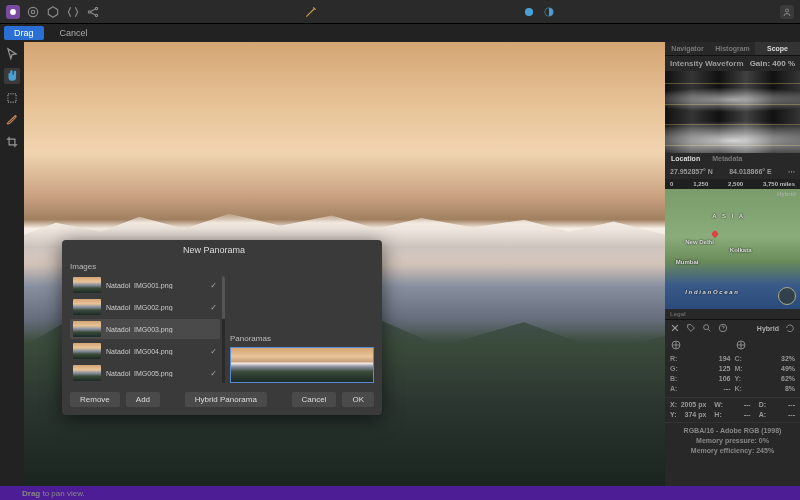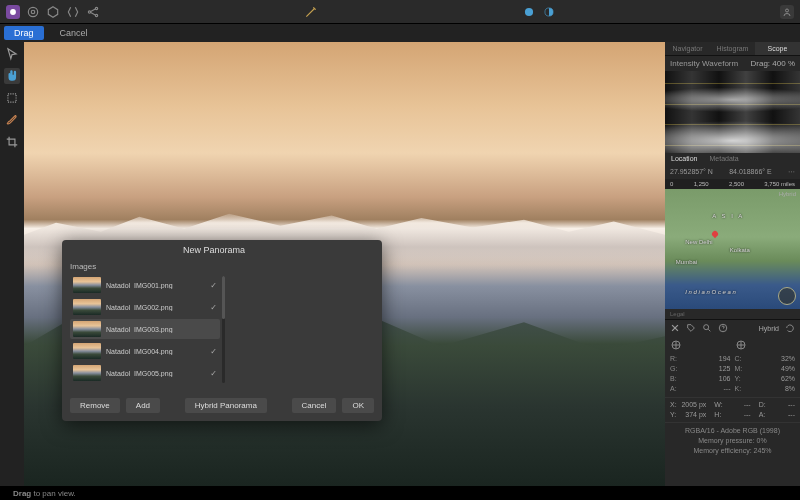--- a/index.html
+++ b/index.html
@@ -12,21 +12,21 @@
   .tb-icon.purple { background: #7a4aa0; border-radius: 3px; color: #fff; }
   .tb-spacer { flex: 1; }
   .tb-icon svg { width: 100%; height: 100%; }
   
   
   .action-bar { height: 18px; background: #222; display: flex; align-items: center; padding: 0 4px; gap: 6px; }
   .btn-apply { background: #2a6fd4; color: #fff; padding: 2px 10px; border-radius: 2px; font-size: 9px; cursor: pointer; }
   .btn-cancel-top { color: #aaa; padding: 2px 10px; font-size: 9px; cursor: pointer; }
   
   
-  .main { display: flex; height: calc(500px - 24px - 18px - 14px); }
+  .main { display: flex; height: calc(500px - 24px - 18px - 14px); font-weight: bold; }
   
   
   .left-tools { width: 24px; background: #222; display: flex; flex-direction: column; align-items: center; padding-top: 4px; gap: 6px; }
   .tool { width: 16px; height: 16px; display: flex; align-items: center; justify-content: center; color: #999; cursor: pointer; border-radius: 2px; }
   .tool.active { background: #3a3a3a; color: #4aa0d4; }
   .tool svg { width: 14px; height: 14px; }
   
   
   .canvas { flex: 1; position: relative; background: linear-gradient(to bottom, #d4a574 0%, #e8c498 15%, #f0d4b0 25%, #c8a080 35%, #a08060 40%, #f8f0e8 42%, #d4c4b8 50%, #8890a0 55%, #687080 62%, #3a4a3a 68%, #2a3a30 80%, #1a2a25 100%); overflow: hidden; }
   
@@ -75,40 +75,40 @@
   .ci-row span:first-child { color: #888; }
   .ci-icon { width: 12px; height: 12px; margin-bottom: 2px; }
   
   .pos-info { padding: 2px 5px; border-top: 1px solid #333; font-size: 7px; display: flex; gap: 8px; }
   .pos-info .col { flex: 1; }
   .pos-info .row { display: flex; justify-content: space-between; line-height: 10px; }
   
   .doc-info { padding: 3px 5px; text-align: center; font-size: 7px; color: #888; border-top: 1px solid #333; line-height: 10px; }
   
   
-  .status-bar { height: 14px; background: #000000; display: flex; align-items: center; padding: 0 13px; font-size: 8px; color: #888; }
+  .status-bar { height: 14px; background: #4c1d95; display: flex; align-items: center; padding: 0 22px; font-size: 8px; color: #888; }
   
   
   .dialog { position: absolute; left: 62px; top: 240px; width: 320px; background: #3a3a3a; border-radius: 4px; box-shadow: 0 4px 20px rgba(0,0,0,0.6); color: #ccc; }
   .dialog-title { text-align: center; padding: 5px 16px 3px 0; font-size: 9px; color: #ddd; }
   .dialog-body { display: flex; padding: 4px 8px; gap: 10px; }
   .dlg-col { flex: 1; display: flex; flex-direction: column; justify-content: flex-end; }
   .dlg-col.left { flex: 0 0 150px; position: relative; }
   .dlg-label { font-size: 8px; color: #bbb; margin-bottom: 4px; }
   .img-list { display: flex; flex-direction: column; gap: 2px; max-height: 145px; overflow: hidden; position: relative; }
   .img-list-scroll { position: absolute; right: -5px; top: 14px; bottom: 0; width: 3px; background: #2a2a2a; border-radius: 2px;}
   .img-list-scroll::after { content:''; position:absolute; top:0; left:0; right:0; height: 40%; background: #555; border-radius: 2px; }
   .img-item { display: flex; align-items: center; gap: 5px; padding: 2px 3px; border-radius: 2px; cursor: pointer; }
   .img-item.sel { background: #4a4a4a; }
   .thumb { width: 28px; height: 16px; background: linear-gradient(to bottom, #d4a574 0%, #e8c498 30%, #8890a0 50%, #3a4a3a 70%, #1a2a25 100%); border-radius: 1px; flex-shrink: 0; }
   .img-name { font-size: 7px; flex: 1; white-space: nowrap; overflow: hidden; text-overflow: ellipsis; }
   .img-check { font-size: 8px; color: #aaa; }
   .pano-preview { width: 100%; height: 36px; background: linear-gradient(to bottom, #d4a574 0%, #e8c498 25%, #c8a080 40%, #f0e8e0 45%, #8890a0 55%, #3a4a3a 70%, #1a2a25 100%); border: 1px solid #5a8ad0; }
   .dialog-footer { display: flex; padding: 5px 8px 8px 8px; gap: 6px; align-items: center; }
-  .dlg-btn { background: #4a4a4a; padding: 3px 10px; border-radius: 2px; font-size: 8px; cursor: pointer; color: #ddd; margin-top: 6px; }
+  .dlg-btn { background: #4a4a4a; padding: 3px 10px; border-radius: 2px; font-size: 8px; cursor: pointer; color: #ddd; }
   .footer-sp { flex: 1; }
   
 </style>
 </head>
 <body>
 
 <div class="top-toolbar">
   <div class="tb-group">
     <span class="tb-icon purple">
         <svg viewBox="0 0 24 24" fill="currentColor">
@@ -215,21 +215,21 @@
   </div>
 
   <div class="right-panels">
     <div class="panel-tabs">
       <span class="panel-tab">Navigator</span>
       <span class="panel-tab">Histogram</span>
       <span class="panel-tab active">Scope</span>
     </div>
     <div class="scope-header">
       <span>Intensity Waveform</span>
-      <span class="gain"><span>Drag:</span> <span>400 %</span></span>
+      <span class="gain"><span>Gain:</span> <span>400 %</span></span>
     </div>
     <div class="waveform">
       <div class="waveform-line" style="top:15%"></div>
       <div class="waveform-line" style="top:40%"></div>
       <div class="waveform-line" style="top:65%"></div>
       <div class="waveform-line" style="top:90%"></div>
       <div class="waveform-data"></div>
     </div>
 
     <div class="sub-tabs">
@@ -400,20 +400,24 @@
     <span class="img-check">✓</span>
           </div>
           <div class="img-item">
             <div class="thumb"></div>
     <span class="img-name">Natadol_IMG005.png</span>
     <span class="img-check">✓</span>
           </div>
         </div>
       <div class="img-list-scroll"></div>
     </div>
+    <div class="dlg-col">
+      <span class="dlg-label">Panoramas</span>
+      <div class="pano-preview"></div>
+    </div>
   </div>
   <div class="dialog-footer">
     <span class="dlg-btn">Remove</span>
     <span class="dlg-btn">Add</span>
     <span class="footer-sp"></span>
     <span class="dlg-btn">Hybrid Panorama</span>
     <span class="footer-sp"></span>
     <span class="dlg-btn">Cancel</span>
     <span class="dlg-btn">OK</span>
   </div>

